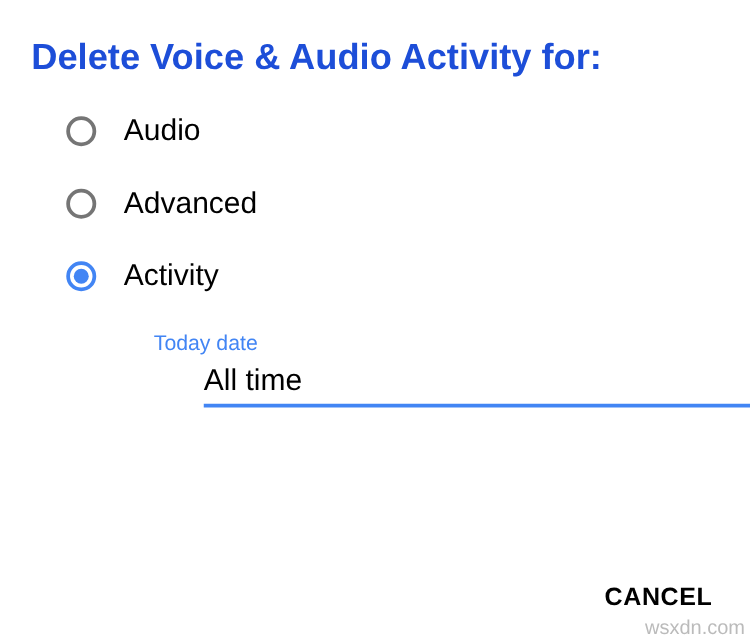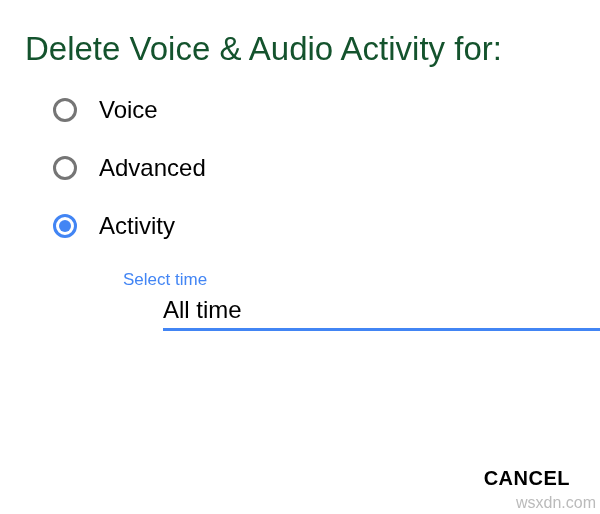--- a/index.html
+++ b/index.html
@@ -9,23 +9,23 @@
     }
     body {
       font-family: -apple-system, BlinkMacSystemFont, 'Helvetica Neue', Arial, sans-serif;
       width: 600px;
       height: 514px;
       background: #ffffff;
       padding: 30px 25px 20px 25px;
       position: relative;
     }
     .dialog-title {
-      font-size: 33px;
-      font-weight: 400;
-      color: #14532d;
+      font-size: 29px;
+      font-weight: 700;
+      color: #1d4ed8;
       margin-bottom: 28px;
     }
     .radio-group {
       padding-left: 28px;
     }
     .radio-option {
       display: flex;
       align-items: center;
       margin-bottom: 30px;
       cursor: pointer;
@@ -115,35 +115,35 @@
   </style>
 </head>
 <body>
 
 <h1 class="dialog-title">Delete Voice &amp; Audio Activity for:</h1>
 
 <div class="radio-group">
 
   <div class="radio-option">
     <span class="radio-circle"></span>
-    <span class="radio-label">Voice</span>
+    <span class="radio-label">Audio</span>
   </div>
 
   <div class="radio-option">
     <span class="radio-circle"></span>
     <span class="radio-label">Advanced</span>
   </div>
 
   <div class="radio-option">
     <span class="radio-circle selected"></span>
     <span class="radio-label">Activity</span>
   </div>
 
   <div class="date-section">
-    <div class="date-field-label">Select time</div>
+    <div class="date-field-label">Today date</div>
     <div class="select-field">
       <span class="select-value">All time</span>
       <span class="dropdown-triangle"></span>
     </div>
   </div>
 
 </div>
 
 <div class="dialog-actions">
   <button class="action-button">CANCEL</button>

